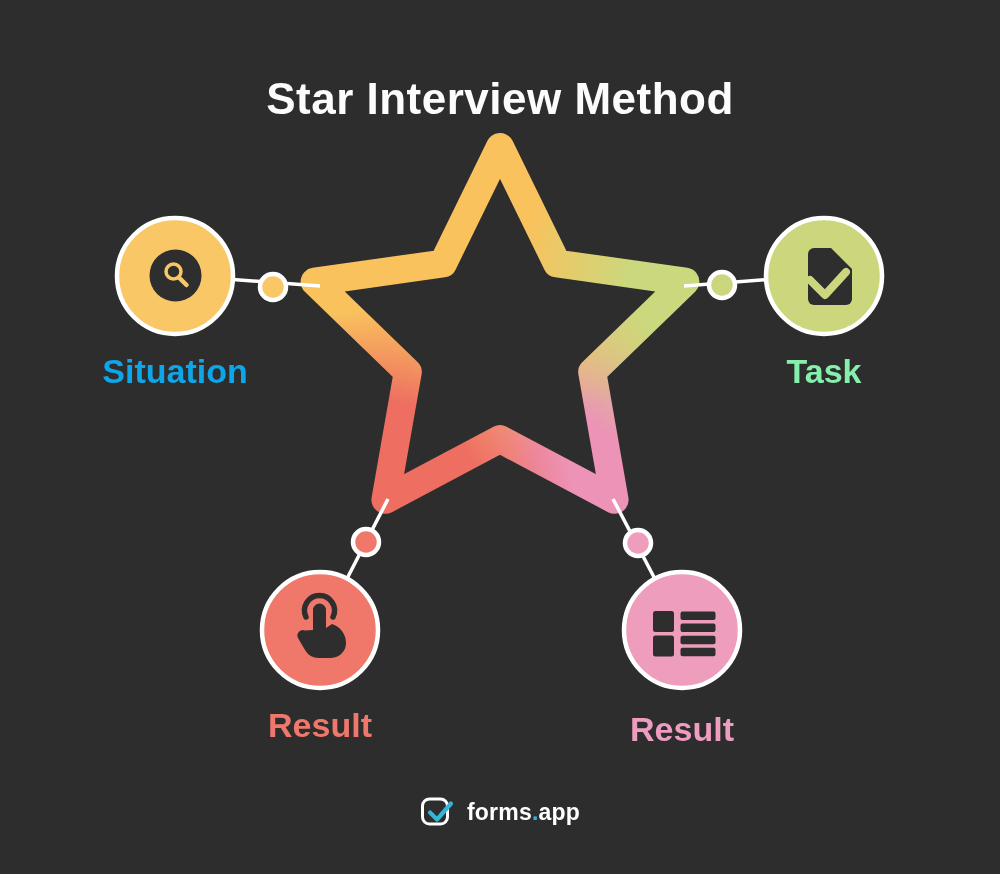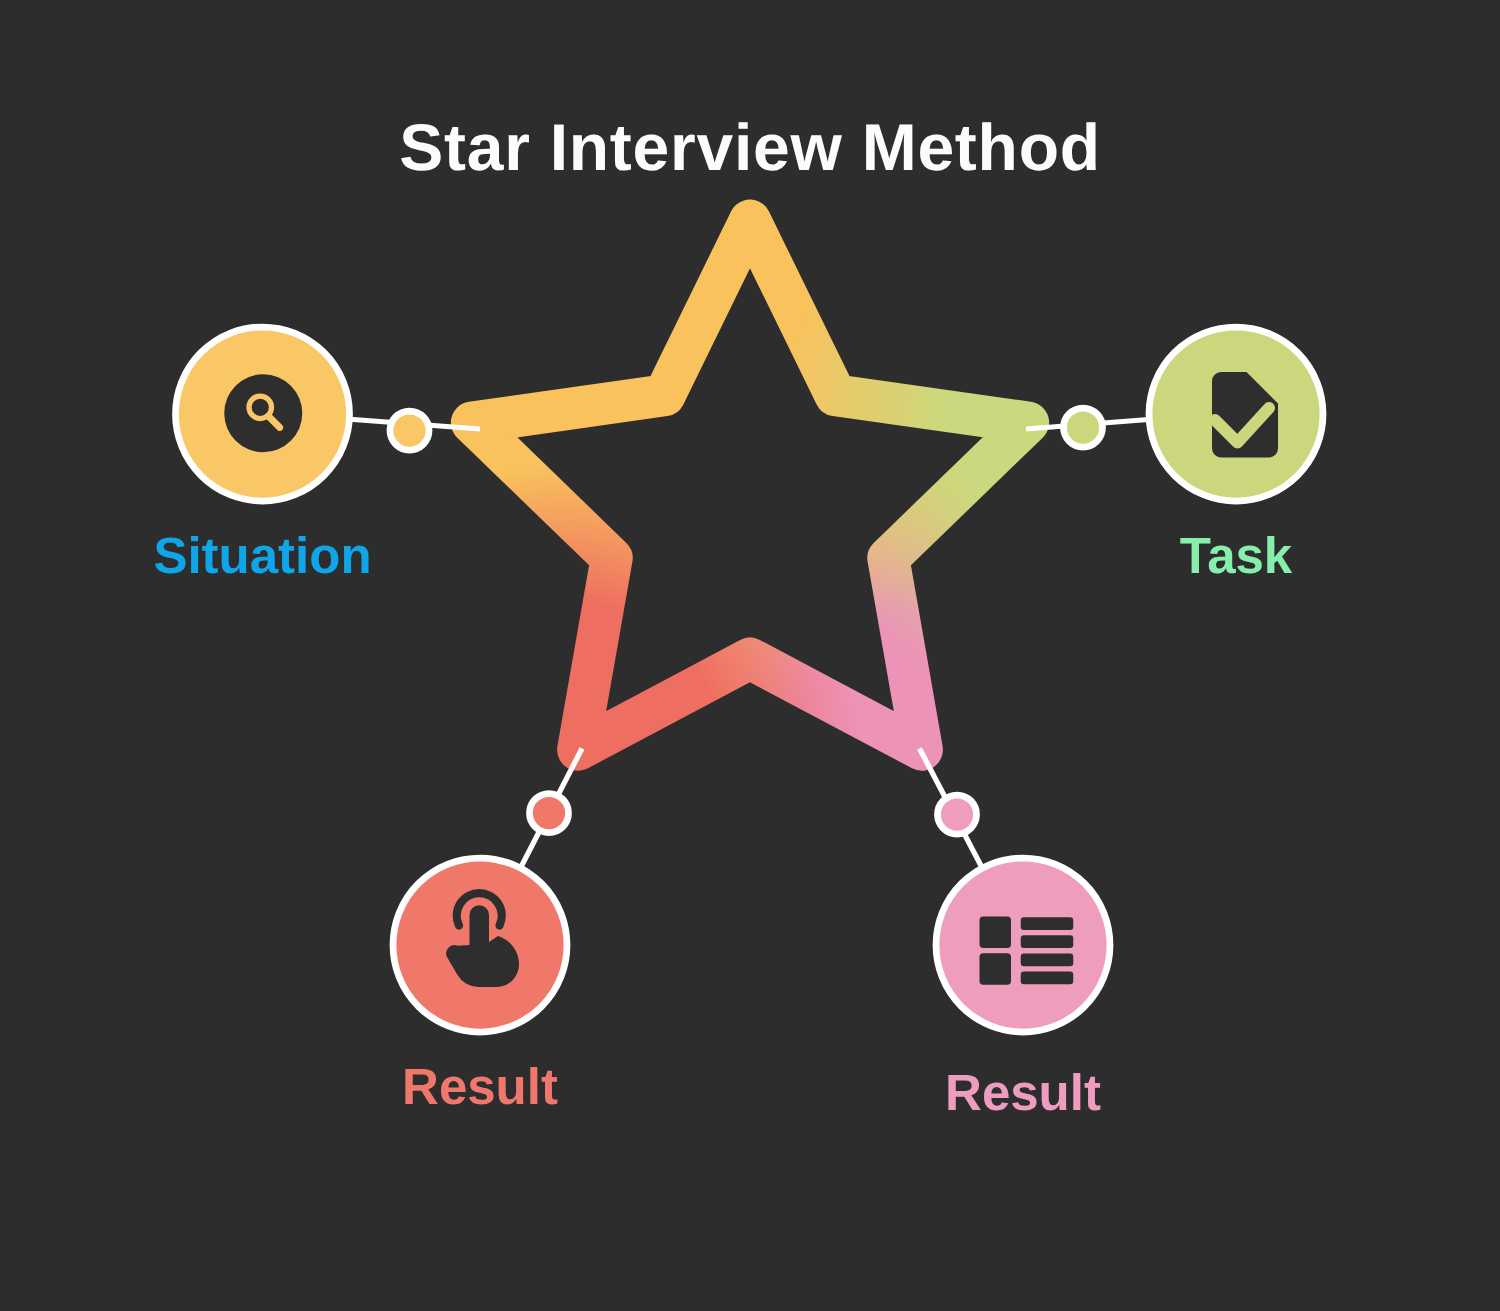--- a/index.html
+++ b/index.html
@@ -100,14 +100,21 @@
       <rect x="680.5" y="635.7" width="35" height="8.5" rx="2"></rect>
       <rect x="680.5" y="647.7" width="35" height="8.5" rx="2"></rect>
     </g>
   </svg>
 
   <div class="node-label label-situation">Situation</div>
   <div class="node-label label-task">Task</div>
   <div class="node-label label-action">Result</div>
   <div class="node-label label-result">Result</div>
 
+  <div class="logo">
+    <svg width="38" height="34" viewBox="0 0 38 34">
+      <rect x="2.5" y="4" width="25" height="25" rx="7" fill="none" stroke="#ffffff" stroke-width="3"></rect>
+      <path d="M10,17.5 L17,24.5 L31,8.5" fill="none" stroke="#34b4d6" stroke-width="4.2" stroke-linecap="round" stroke-linejoin="round"></path>
+    </svg>
+    <div class="logo-text"><span>forms</span><span class="dot">.</span><span>app</span></div>
+  </div>
 
 </div>
 
 </body></html>

